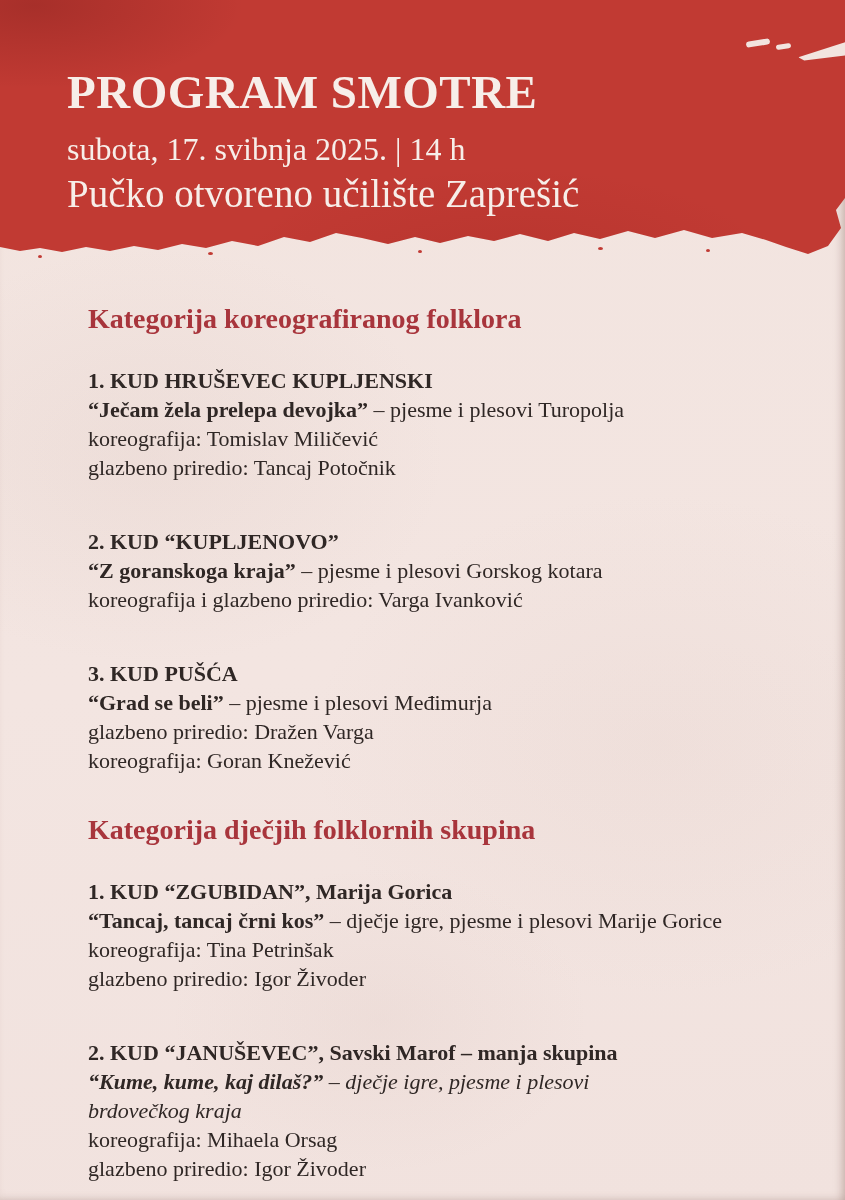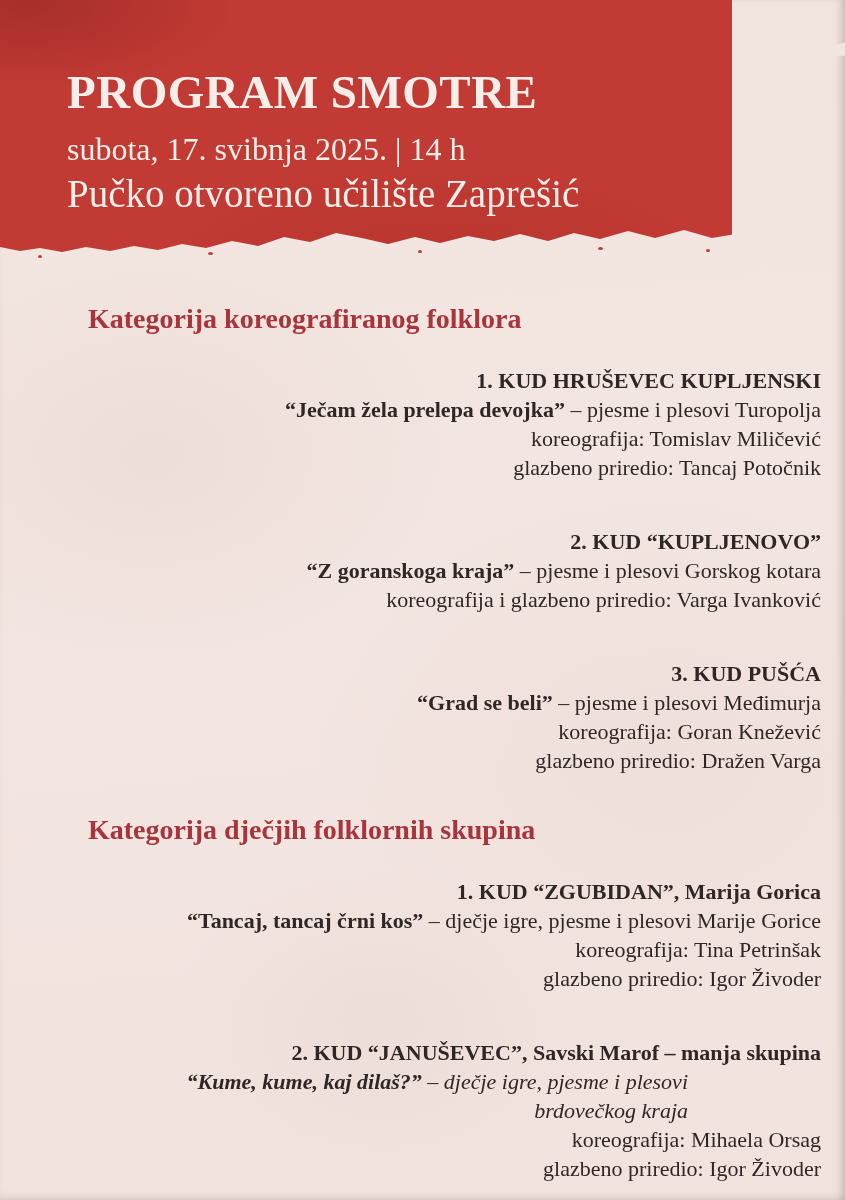--- a/index.html
+++ b/index.html
@@ -15,21 +15,21 @@
       radial-gradient(ellipse 300px 220px at 45% 85%, rgba(185,150,140,0.08), transparent 70%),
       linear-gradient(175deg, var(--paper, #f2e4df) 0%, #f3e5e1 55%, #f1e2de 100%);
     box-shadow: inset -7px 0 9px -4px rgba(130,95,85,0.35), inset 0 -5px 8px -4px rgba(130,95,85,0.18);
     font-family: "Liberation Serif", "DejaVu Serif", serif;
     color: var(--body-text, #2f2725);
   }
 
   
   .banner {
     position: relative;
-    width: 732px;
+    width: 845px;
     height: 258px;
     box-sizing: border-box;
     padding: 68px 8px 0 67px;
     background:
       radial-gradient(ellipse 300px 120px at 4% 2%, rgba(90,15,15,0.25), transparent 70%),
       radial-gradient(ellipse 400px 160px at 60% 108%, rgba(140,30,25,0.18), transparent 70%),
       var(--banner-red, #c13a33);
     clip-path: polygon(
       0px 0px, 845px 0px, 845px 198px, 836px 210px, 841px 228px, 828px 246px,
       808px 254px, 786px 247px, 766px 240px, 742px 233px, 712px 238px, 684px 230px,
@@ -96,21 +96,20 @@
     line-height: 34px;
     font-weight: 700;
     color: var(--heading-red, #a8353c);
   }
   .section + .section .section-heading { margin-top: 12px; }
   .section { margin-bottom: 10px; }
   .entry {
     margin-bottom: 45px;
     font-size: 22px;
     line-height: 29px;
-    text-align: right;
   }
   .entry:last-child { margin-bottom: 38px; }
   .entry-title { font-weight: 700; }
   .piece { font-weight: 700; }
   .piece-line.narrow { max-width: 600px; font-style: italic; }
 </style>
 </head>
 <body>
 
 <div class="poster">
@@ -155,22 +154,22 @@
         </div>
         <div class="credit">koreografija i glazbeno priredio: Varga Ivanković</div>
       </article>
 
       <article class="entry">
         <div class="entry-title">3. KUD PUŠĆA</div>
         <div class="piece-line">
           <span class="piece">“Grad se beli”</span>
           <span class="desc">– pjesme i plesovi Međimurja</span>
         </div>
+        <div class="credit">glazbeno priredio: Dražen Varga</div>
         <div class="credit">koreografija: Goran Knežević</div>
-        <div class="credit">glazbeno priredio: Dražen Varga</div>
       </article>
     </section>
 
     <section class="section">
       <h2 class="section-heading">Kategorija dječjih folklornih skupina</h2>
 
       <article class="entry">
         <div class="entry-title">1. KUD “ZGUBIDAN”, Marija Gorica</div>
         <div class="piece-line">
           <span class="piece">“Tancaj, tancaj črni kos”</span>

